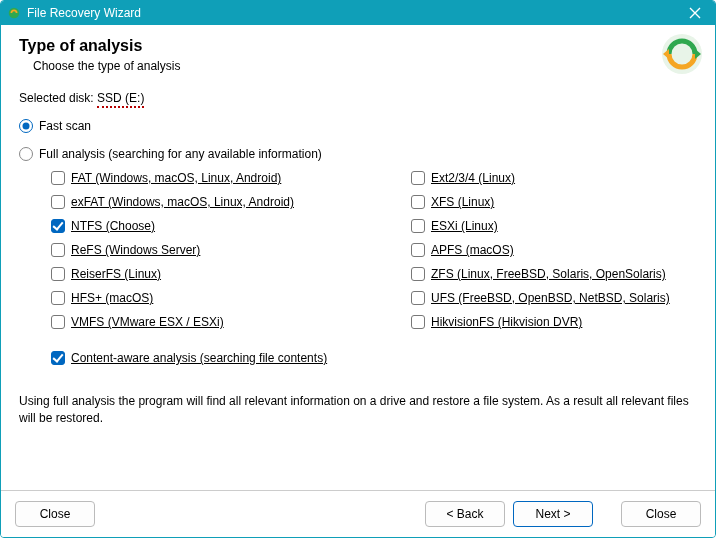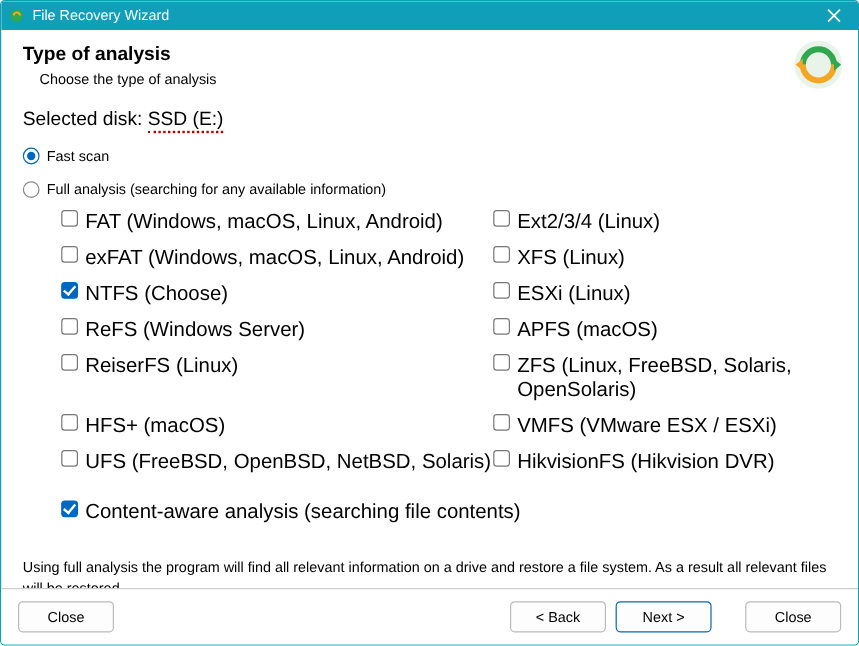--- a/index.html
+++ b/index.html
@@ -43,21 +43,21 @@
   .header h1 { font-size: 16px; font-weight: bold; margin-bottom: 4px; }
   .header .subtitle { font-size: 12px; margin-left: 14px; color: #000; }
   .header .wizard-icon {
     position: absolute;
     right: 10px; top: 6px;
     width: 46px; height: 46px;
   }
   .content {
     padding: 6px 18px 0 18px;
   }
-  .selected-disk { font-size: 16px; margin-bottom: 14px; }
+  .selected-disk { font-size: 12px; margin-bottom: 14px; }
   .selected-disk .disk-name {
     color: #000;
     border-bottom: 2px dotted #b50000;
     padding-bottom: 1px;
   }
   .radio-row {
     display: flex; align-items: center;
     margin-bottom: 14px;
     font-size: 12px;
     cursor: pointer;
@@ -83,22 +83,23 @@
   .radio.unchecked { border-color: #888; }
   .fs-grid {
     margin-left: 32px;
     display: grid;
     grid-template-columns: 360px 1fr;
     row-gap: 10px;
     margin-bottom: 22px;
   }
   .check-row {
     display: flex; align-items: flex-start;
-    font-size: 17px;
-    cursor: pointer;
+    font-size: 12px;
+    cursor: pointer;
+    text-decoration: underline;
   }
   .check {
     width: 14px; height: 14px;
     border: 1.2px solid #777;
     border-radius: 3px;
     margin-right: 6px;
     flex-shrink: 0;
     background: #fff;
     position: relative;
   }
@@ -240,25 +241,25 @@
       <div class="check-row">
         <span class="check"></span>
         <span>ZFS (Linux, FreeBSD, Solaris, OpenSolaris)</span>
       </div>
       <div class="check-row">
         <span class="check"></span>
         <span>HFS+ (macOS)</span>
       </div>
       <div class="check-row">
         <span class="check"></span>
+        <span>UFS (FreeBSD, OpenBSD, NetBSD, Solaris)</span>
+      </div>
+      <div class="check-row">
+        <span class="check"></span>
         <span>VMFS (VMware ESX / ESXi)</span>
-      </div>
-      <div class="check-row">
-        <span class="check"></span>
-        <span>UFS (FreeBSD, OpenBSD, NetBSD, Solaris)</span>
       </div>
       <div class="check-row">
         <span class="check"></span>
         <span>HikvisionFS (Hikvision DVR)</span>
       </div>
     </div>
 
   <div class="check-row content-aware">
     <span class="check checked"></span>
     <span>Content-aware analysis (searching file contents)</span>

